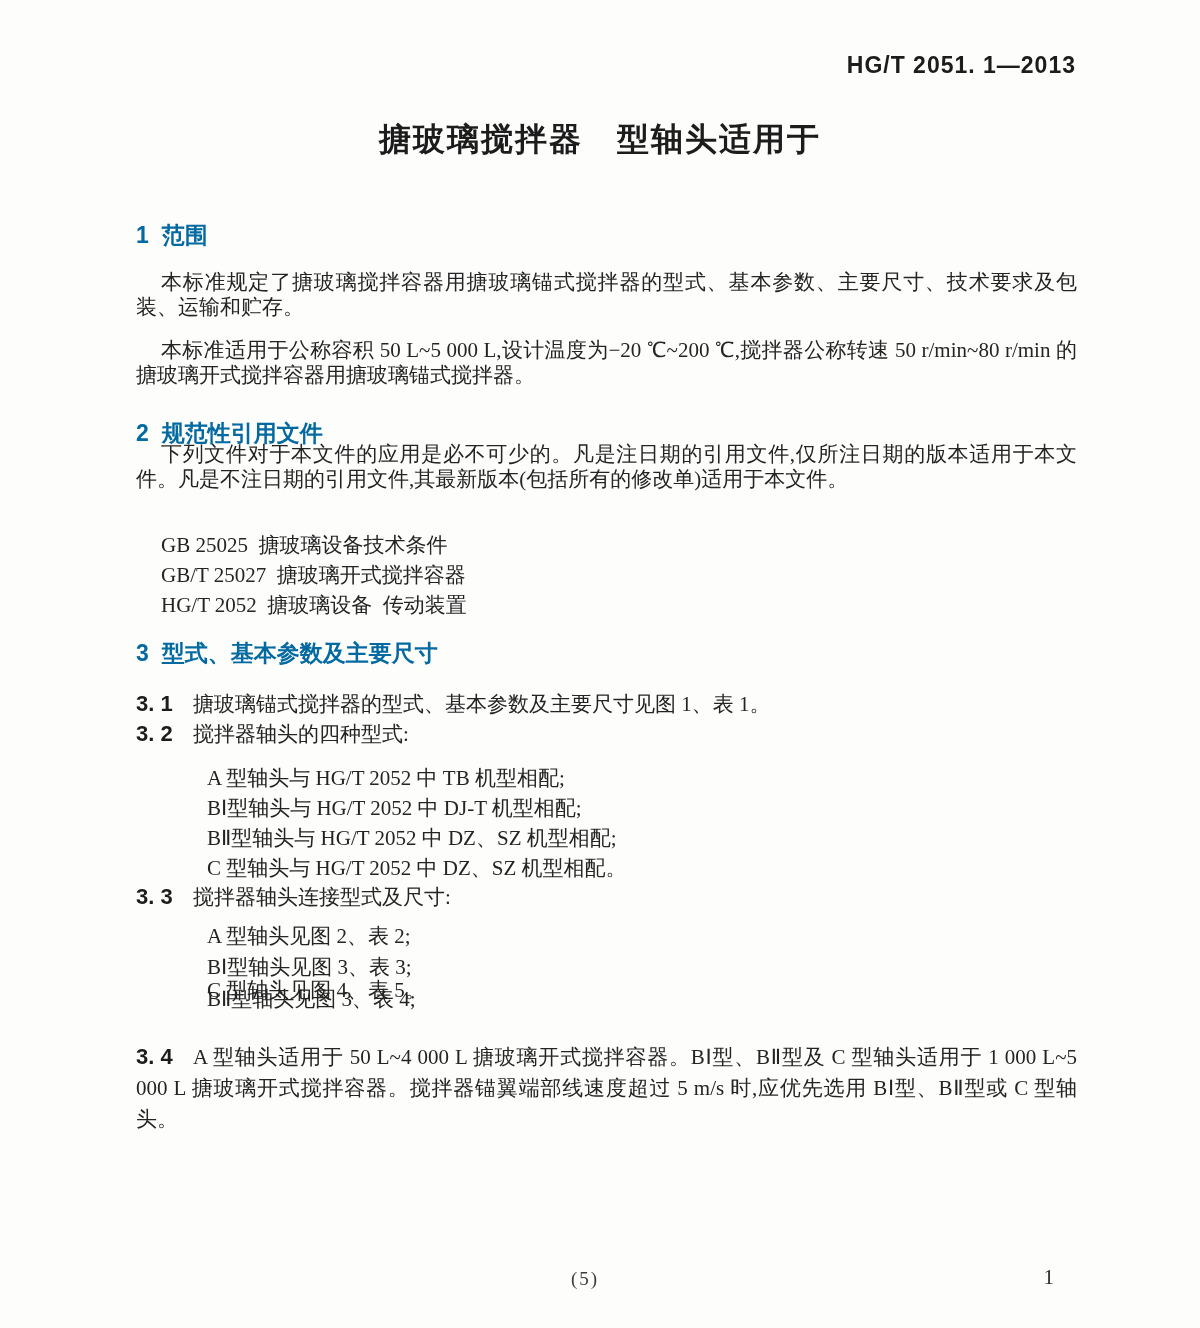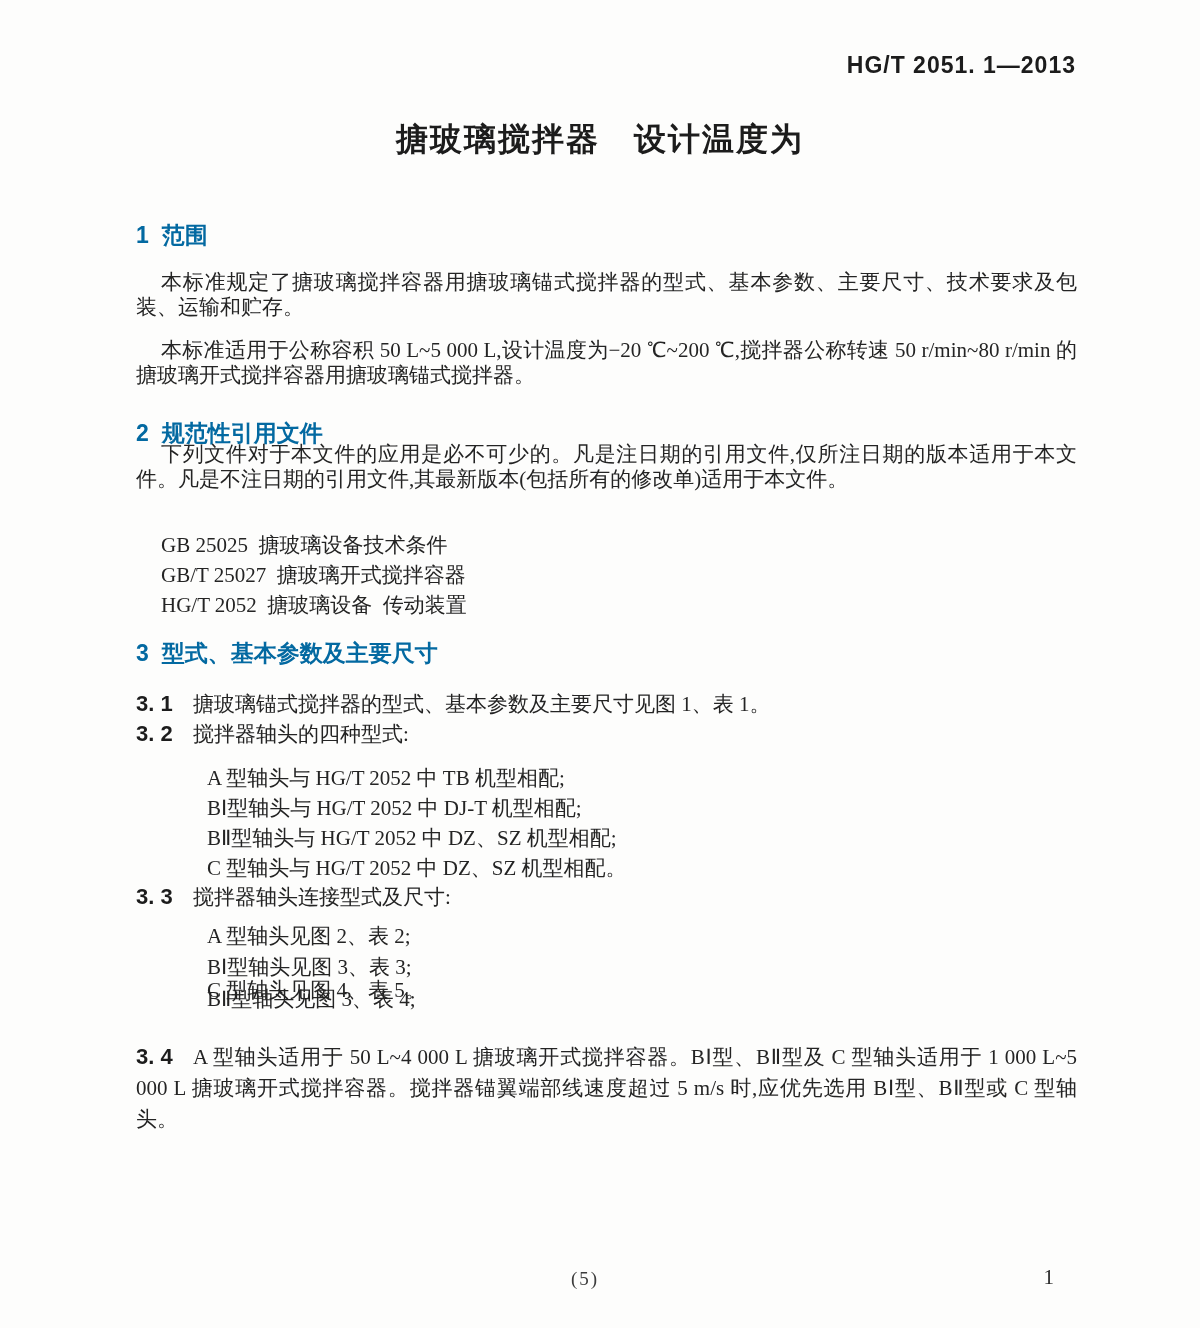--- a/index.html
+++ b/index.html
@@ -115,21 +115,21 @@
     color: #2a2a2a;
   }
 </style>
 </head>
 <body>
 
 <div class="page">
 
   <div class="header-code">HG/T 2051. 1—2013</div>
 
-  <div class="doc-title">搪玻璃搅拌器　设计温度为</div>
+  <div class="doc-title">搪玻璃搅拌器　型轴头适用于</div>
 
   <div class="sec" style="top:220px">
     <span class="sec-num">1</span><span>范围</span>
   </div>
   <p class="para indent" style="top:270px">本标准规定了搪玻璃搅拌容器用搪玻璃锚式搅拌器的型式、基本参数、主要尺寸、技术要求及包装、运输和贮存。</p>
   <p class="para indent" style="top:338px">本标准适用于公称容积 50 L~5 000 L,设计温度为−20 ℃~200 ℃,搅拌器公称转速 50 r/min~80 r/min 的搪玻璃开式搅拌容器用搪玻璃锚式搅拌器。</p>
 
   <div class="sec" style="top:418px">
     <span class="sec-num">2</span><span>规范性引用文件</span>
   </div>

